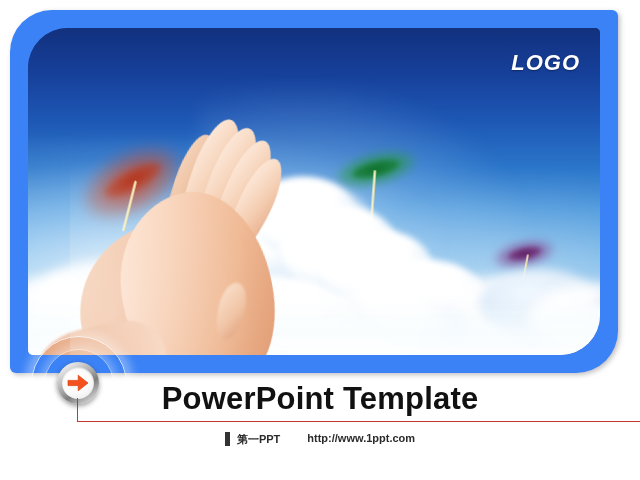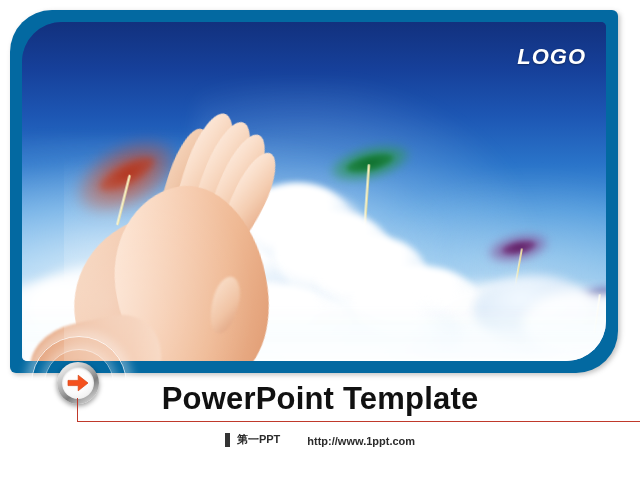--- a/index.html
+++ b/index.html
@@ -25,24 +25,24 @@
   }
 
   
   .hero-frame {
     position: absolute;
     left: 10px;
     top: 10px;
     width: 608px;
     height: 363px;
     border-radius: 42px 6px 42px 6px;
-    background: #0369a1;
+    background: #3b82f6;
     box-shadow: 2px 2px 5px rgba(120,120,120,0.45);
     overflow: hidden;
-    padding: 12px;
+    padding: 18px;
     box-sizing: border-box;
   }
   .hero {
     position: relative;
     width: 100%;
     height: 100%;
     border-radius: 40px 5px 40px 5px;
     overflow: hidden;
     background: #1b3d8f;
   }
@@ -289,21 +289,21 @@
     letter-spacing: .2px;
   }
   .title .strong { font-weight: bold; }
   .title .light  { font-weight: bold; }
 
   .credit {
     position: absolute;
     left: 0; right: 0;
     top: 432px;
     display: flex;
-    align-items: flex-end;
+    align-items: flex-start;
     justify-content: center;
     gap: 7px;
     font-size: 11px;
     font-weight: bold;
     color: #2b2b2b;
   }
   .credit .tick {
     display: inline-block;
     width: 5px; height: 14px;
     background: #333333;

